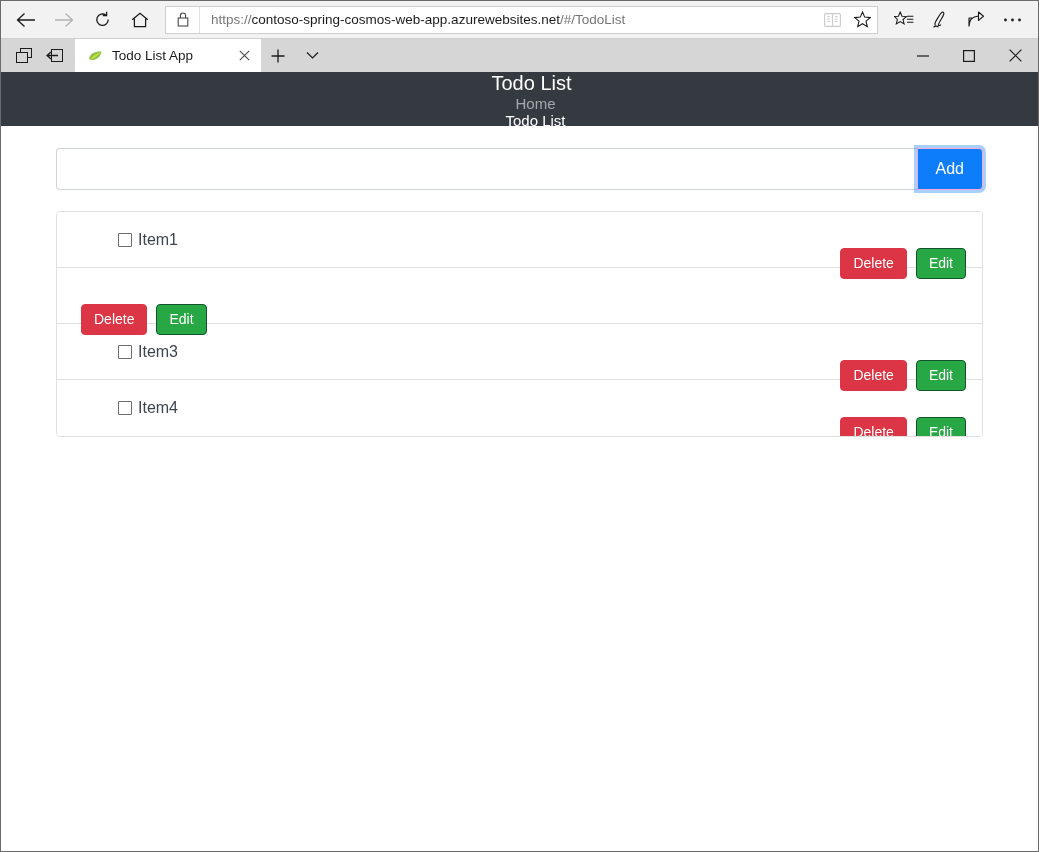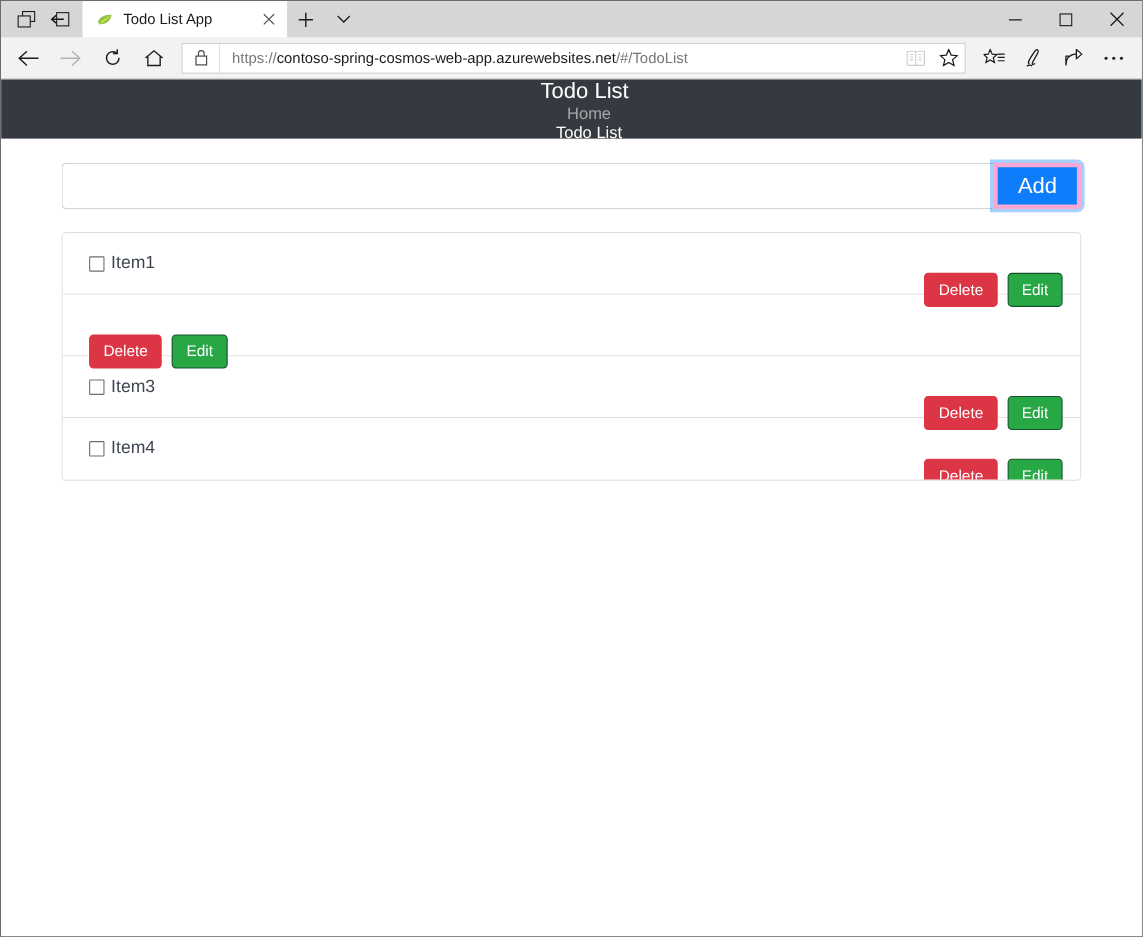--- a/index.html
+++ b/index.html
@@ -205,23 +205,23 @@
     font-size: 15px;
     padding: 6px 12px;
     outline: none;
     color: #495057;
     background: #fff;
     font-family: "Liberation Sans", sans-serif;
   }
   .btn-add {
     background: #0d7dfb;
     color: #ffffff;
-    border: 4px solid #f9a8d4;
+    border: 1px solid #f9a8d4;
     border-radius: 0 4px 4px 0;
-    font-size: 20px;
+    font-size: 16px;
     padding: 0 18px;
     cursor: pointer;
     box-shadow: 0 0 0 3px rgba(13,125,251,0.36);
     font-family: "Liberation Sans", sans-serif;
     white-space: nowrap;
   }
 
   .list-group {
     border: 1px solid #e0e0e0;
     border-radius: 4px;
@@ -236,20 +236,21 @@
     padding: 0 16px 0 24px;
     background: #ffffff;
   }
   .list-group-item:last-child { border-bottom: none; }
 
   .item-left {
     display: flex;
     align-items: center;
     flex: 1 1 auto;
     min-width: 0;
+    margin-left: 37px;
   }
   .item-check {
     width: 14px; height: 14px;
     border: 1px solid #6e6e6e;
     background: #ffffff;
     margin-right: 6px;
     flex: 0 0 14px;
     border-radius: 1px;
   }
   .item-label {
@@ -282,20 +283,90 @@
     line-height: 1.2;
   }
 
   svg { display: block; }
 </style>
 </head>
 <body>
 
 <div id="window">
 
+  <div id="addressbar">
+    <div class="nav-btn">
+      <svg width="20" height="16" viewBox="0 0 20 16">
+        <path d="M19 8 H2 M8.5 1.5 L1.5 8 L8.5 14.5" fill="none" stroke="#1b1b1b" stroke-width="1.3"></path>
+      </svg>
+    </div>
+    <div class="nav-btn">
+      <svg width="20" height="16" viewBox="0 0 20 16">
+        <path d="M1 8 H18 M11.5 1.5 L18.5 8 L11.5 14.5" fill="none" stroke="#b3b3b3" stroke-width="1.3"></path>
+      </svg>
+    </div>
+    <div class="nav-btn">
+      <svg width="17" height="17" viewBox="0 0 17 17">
+        <path d="M14.2 8.5 A5.7 5.7 0 1 1 12 4.2" fill="none" stroke="#1b1b1b" stroke-width="1.3"></path>
+        <path d="M12.6 0.8 L12.6 4.6 L8.8 4.6" fill="none" stroke="#1b1b1b" stroke-width="1.3"></path>
+      </svg>
+    </div>
+    <div class="nav-btn">
+      <svg width="18" height="16" viewBox="0 0 18 16">
+        <path d="M1.2 7.8 L9 1.2 L16.8 7.8 M3.4 6.4 V14.6 H14.6 V6.4" fill="none" stroke="#1b1b1b" stroke-width="1.25"></path>
+      </svg>
+    </div>
+
+    <div class="url-wrap">
+      <span class="url-lock">
+        <svg width="12" height="15" viewBox="0 0 12 15">
+          <rect x="1.2" y="6" width="9.6" height="8" fill="none" stroke="#4a4a4a" stroke-width="1.1"></rect>
+          <path d="M3.4 6 V3.6 A2.6 2.6 0 0 1 8.6 3.6 V6" fill="none" stroke="#4a4a4a" stroke-width="1.1"></path>
+        </svg>
+      </span>
+      <span class="url-text"><span>https://</span><span class="host">contoso-spring-cosmos-web-app.azurewebsites.net</span><span>/#/TodoList</span></span>
+      <span class="url-icon">
+        <svg width="17" height="14" viewBox="0 0 17 14">
+          <rect x="0.6" y="0.6" width="15.8" height="12.8" rx="1" fill="none" stroke="#cbcbcb" stroke-width="1.1"></rect>
+          <path d="M8.5 1 V13 M3.3 3.6 H6 M3.3 6 H6 M3.3 8.4 H6 M11 3.6 H13.7 M11 6 H13.7 M11 8.4 H13.7" stroke="#cbcbcb" stroke-width="1"></path>
+        </svg>
+      </span>
+      <span class="url-icon">
+        <svg width="17" height="17" viewBox="0 0 17 17">
+          <path d="M8.5 1 L10.7 6.1 L16.2 6.6 L12 10.2 L13.3 15.6 L8.5 12.7 L3.7 15.6 L5 10.2 L0.8 6.6 L6.3 6.1 Z" fill="none" stroke="#1b1b1b" stroke-width="1.1"></path>
+        </svg>
+      </span>
+    </div>
+
+    <div class="tool-btn">
+      <svg width="20" height="17" viewBox="0 0 20 17">
+        <path d="M6.2 1 L8 5.2 L12.4 5.6 L9 8.5 L10.1 12.9 L6.2 10.5 L2.3 12.9 L3.4 8.5 L0.5 5.6 L4.4 5.2 Z" fill="none" stroke="#1b1b1b" stroke-width="1.05"></path>
+        <path d="M13 5.2 H19.4 M13 8.2 H19.4 M13 11.2 H19.4" stroke="#1b1b1b" stroke-width="1.05"></path>
+      </svg>
+    </div>
+    <div class="tool-btn">
+      <svg width="18" height="18" viewBox="0 0 18 18">
+        <path d="M4.5 14.5 C4.5 14.5 3.2 13 5 10 C6.8 7 9.6 2 11 1.3 C12.4 0.6 13.4 2 12.4 4.2 C11.4 6.4 7.4 12.6 7.4 13.8 C7.4 15 9 14.6 10 13.6" fill="none" stroke="#1b1b1b" stroke-width="1.15"></path>
+        <path d="M2.5 16.2 C4 15 6 15 7.5 16" fill="none" stroke="#1b1b1b" stroke-width="1.15"></path>
+      </svg>
+    </div>
+    <div class="tool-btn">
+      <svg width="19" height="17" viewBox="0 0 19 17">
+        <path d="M2 15.5 V7 H6.5 M2 15.5 C2 9 5.5 5.5 11.5 5 M11.5 1 L16.5 5.2 L11.5 9.4 V1 Z" fill="none" stroke="#1b1b1b" stroke-width="1.15" stroke-linejoin="round"></path>
+      </svg>
+    </div>
+    <div class="tool-btn">
+      <svg width="19" height="6" viewBox="0 0 19 6">
+        <circle cx="2.5" cy="3" r="1.4" fill="#1b1b1b"></circle>
+        <circle cx="9.5" cy="3" r="1.4" fill="#1b1b1b"></circle>
+        <circle cx="16.5" cy="3" r="1.4" fill="#1b1b1b"></circle>
+      </svg>
+    </div>
+  </div>
+
   <div id="titlebar">
     <div class="tb-left-icons">
       <div class="tb-icon-btn">
         <svg width="18" height="16" viewBox="0 0 18 16">
           <rect x="5.5" y="0.5" width="11" height="9" fill="none" stroke="#1b1b1b"></rect>
           <rect x="1.5" y="4.5" width="11" height="10" fill="#d6d6d6" stroke="#1b1b1b"></rect>
         </svg>
       </div>
       <div class="tb-icon-btn">
         <svg width="19" height="15" viewBox="0 0 19 15">
@@ -343,90 +414,20 @@
           </svg>
       </div>
       <div class="win-btn">
         <svg width="13" height="13" viewBox="0 0 13 13">
             <path d="M0.6 0.6 L12.4 12.4 M12.4 0.6 L0.6 12.4" stroke="#1b1b1b" stroke-width="1.2"></path>
           </svg>
       </div>
     </div>
   </div>
 
-  <div id="addressbar">
-    <div class="nav-btn">
-      <svg width="20" height="16" viewBox="0 0 20 16">
-        <path d="M19 8 H2 M8.5 1.5 L1.5 8 L8.5 14.5" fill="none" stroke="#1b1b1b" stroke-width="1.3"></path>
-      </svg>
-    </div>
-    <div class="nav-btn">
-      <svg width="20" height="16" viewBox="0 0 20 16">
-        <path d="M1 8 H18 M11.5 1.5 L18.5 8 L11.5 14.5" fill="none" stroke="#b3b3b3" stroke-width="1.3"></path>
-      </svg>
-    </div>
-    <div class="nav-btn">
-      <svg width="17" height="17" viewBox="0 0 17 17">
-        <path d="M14.2 8.5 A5.7 5.7 0 1 1 12 4.2" fill="none" stroke="#1b1b1b" stroke-width="1.3"></path>
-        <path d="M12.6 0.8 L12.6 4.6 L8.8 4.6" fill="none" stroke="#1b1b1b" stroke-width="1.3"></path>
-      </svg>
-    </div>
-    <div class="nav-btn">
-      <svg width="18" height="16" viewBox="0 0 18 16">
-        <path d="M1.2 7.8 L9 1.2 L16.8 7.8 M3.4 6.4 V14.6 H14.6 V6.4" fill="none" stroke="#1b1b1b" stroke-width="1.25"></path>
-      </svg>
-    </div>
-
-    <div class="url-wrap">
-      <span class="url-lock">
-        <svg width="12" height="15" viewBox="0 0 12 15">
-          <rect x="1.2" y="6" width="9.6" height="8" fill="none" stroke="#4a4a4a" stroke-width="1.1"></rect>
-          <path d="M3.4 6 V3.6 A2.6 2.6 0 0 1 8.6 3.6 V6" fill="none" stroke="#4a4a4a" stroke-width="1.1"></path>
-        </svg>
-      </span>
-      <span class="url-text"><span>https://</span><span class="host">contoso-spring-cosmos-web-app.azurewebsites.net</span><span>/#/TodoList</span></span>
-      <span class="url-icon">
-        <svg width="17" height="14" viewBox="0 0 17 14">
-          <rect x="0.6" y="0.6" width="15.8" height="12.8" rx="1" fill="none" stroke="#cbcbcb" stroke-width="1.1"></rect>
-          <path d="M8.5 1 V13 M3.3 3.6 H6 M3.3 6 H6 M3.3 8.4 H6 M11 3.6 H13.7 M11 6 H13.7 M11 8.4 H13.7" stroke="#cbcbcb" stroke-width="1"></path>
-        </svg>
-      </span>
-      <span class="url-icon">
-        <svg width="17" height="17" viewBox="0 0 17 17">
-          <path d="M8.5 1 L10.7 6.1 L16.2 6.6 L12 10.2 L13.3 15.6 L8.5 12.7 L3.7 15.6 L5 10.2 L0.8 6.6 L6.3 6.1 Z" fill="none" stroke="#1b1b1b" stroke-width="1.1"></path>
-        </svg>
-      </span>
-    </div>
-
-    <div class="tool-btn">
-      <svg width="20" height="17" viewBox="0 0 20 17">
-        <path d="M6.2 1 L8 5.2 L12.4 5.6 L9 8.5 L10.1 12.9 L6.2 10.5 L2.3 12.9 L3.4 8.5 L0.5 5.6 L4.4 5.2 Z" fill="none" stroke="#1b1b1b" stroke-width="1.05"></path>
-        <path d="M13 5.2 H19.4 M13 8.2 H19.4 M13 11.2 H19.4" stroke="#1b1b1b" stroke-width="1.05"></path>
-      </svg>
-    </div>
-    <div class="tool-btn">
-      <svg width="18" height="18" viewBox="0 0 18 18">
-        <path d="M4.5 14.5 C4.5 14.5 3.2 13 5 10 C6.8 7 9.6 2 11 1.3 C12.4 0.6 13.4 2 12.4 4.2 C11.4 6.4 7.4 12.6 7.4 13.8 C7.4 15 9 14.6 10 13.6" fill="none" stroke="#1b1b1b" stroke-width="1.15"></path>
-        <path d="M2.5 16.2 C4 15 6 15 7.5 16" fill="none" stroke="#1b1b1b" stroke-width="1.15"></path>
-      </svg>
-    </div>
-    <div class="tool-btn">
-      <svg width="19" height="17" viewBox="0 0 19 17">
-        <path d="M2 15.5 V7 H6.5 M2 15.5 C2 9 5.5 5.5 11.5 5 M11.5 1 L16.5 5.2 L11.5 9.4 V1 Z" fill="none" stroke="#1b1b1b" stroke-width="1.15" stroke-linejoin="round"></path>
-      </svg>
-    </div>
-    <div class="tool-btn">
-      <svg width="19" height="6" viewBox="0 0 19 6">
-        <circle cx="2.5" cy="3" r="1.4" fill="#1b1b1b"></circle>
-        <circle cx="9.5" cy="3" r="1.4" fill="#1b1b1b"></circle>
-        <circle cx="16.5" cy="3" r="1.4" fill="#1b1b1b"></circle>
-      </svg>
-    </div>
-  </div>
-
   <div id="page">
 
     <div id="navbar">
       <span class="navbar-brand">Todo List</span>
       <span class="nav-link muted">Home</span>
       <span class="nav-link active">Todo List</span>
     </div>
 
     <div id="container">
 

